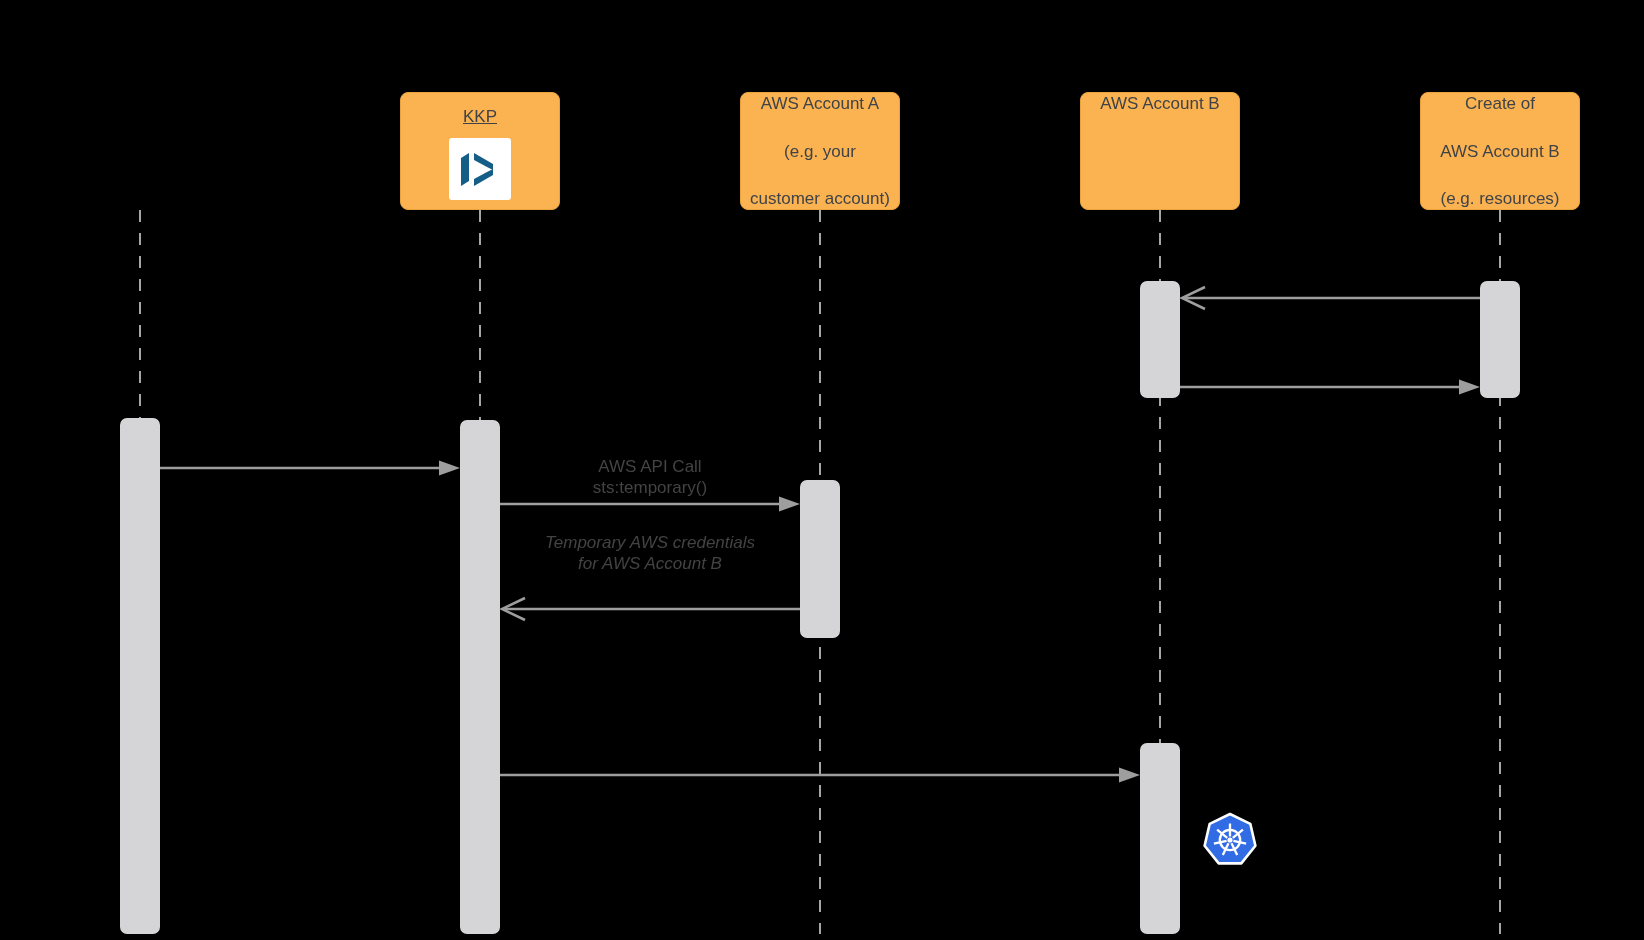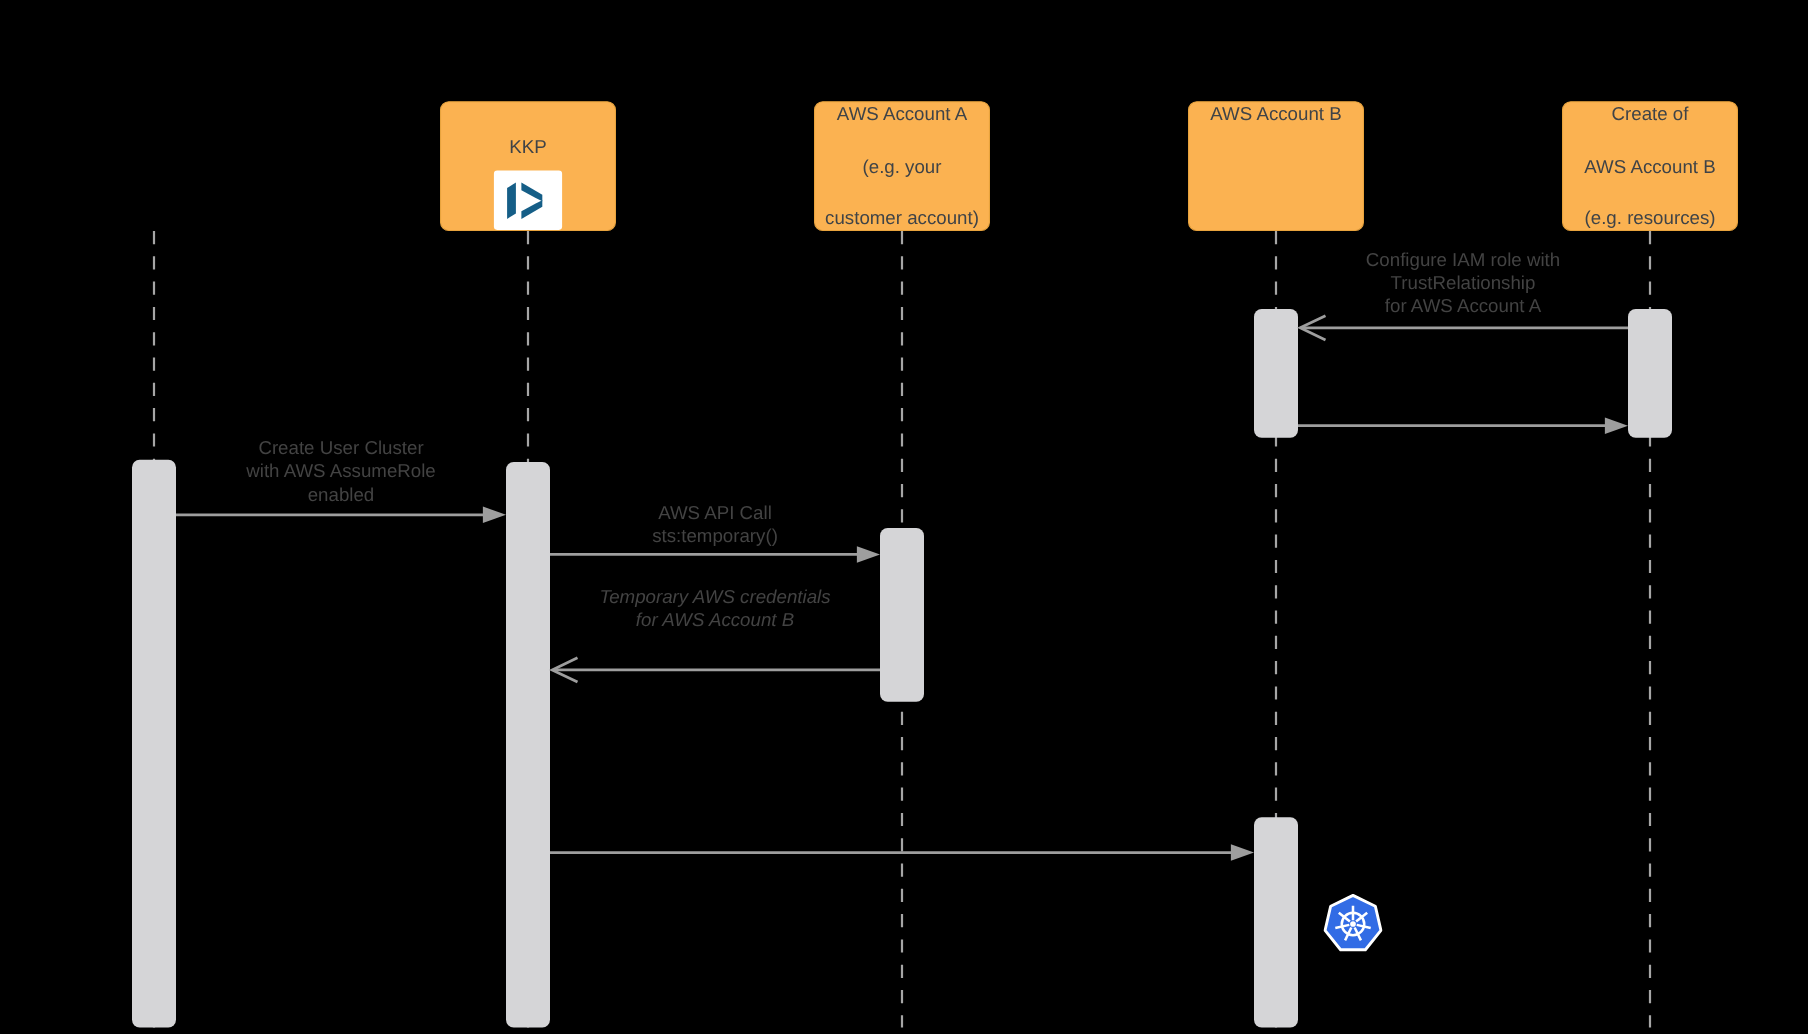--- a/index.html
+++ b/index.html
@@ -15,21 +15,21 @@
     position:absolute;
     top:92px;width:160px;height:118px;
     background:#FBB251;
     border:1px solid #E8A33D;
     border-radius:8px;
     box-sizing:border-box;
     display:flex;flex-direction:column;align-items:center;justify-content:space-between;
     color:#3F4347;font-size:17px;line-height:21px;text-align:center;
   }
   .actor .line{display:block;white-space:nowrap;}
-  .actor.kkp{justify-content:flex-start;padding-top:30px;}
+  .actor.kkp{justify-content:flex-start;padding-top:13px;text-decoration:underline;}
   .logo-tile{
     margin-top:11px;width:62px;height:62px;background:#fff;border-radius:3px;
     display:flex;align-items:center;justify-content:center;
   }
   .msg{
     position:absolute;
     transform:translateX(-50%);
     color:#434343;font-size:17px;line-height:21px;text-align:center;
     white-space:nowrap;
   }
@@ -118,31 +118,21 @@
   <div class="actor" style="left:1080px">
     <span class="line">AWS Account B</span>
   </div>
 
   <div class="actor" style="left:1420px">
     <span class="line">Create of</span>
     <span class="line">AWS Account B</span>
     <span class="line">(e.g. resources)</span>
   </div>
 
-  <div class="msg" style="left:1330px;top:226px">
-    <span class="line">Configure IAM role with</span>
-    <span class="line">TrustRelationship</span>
-    <span class="line">for AWS Account A</span>
-  </div>
 
-  <div class="msg" style="left:310px;top:397px">
-    <span class="line">Create User Cluster</span>
-    <span class="line">with AWS AssumeRole</span>
-    <span class="line">enabled</span>
-  </div>
 
   <div class="msg" style="left:650px;top:456px">
     <span class="line">AWS API Call</span>
     <span class="line">sts:temporary()</span>
   </div>
 
   <div class="msg italic" style="left:650px;top:532px">
     <span class="line">Temporary AWS credentials</span>
     <span class="line">for AWS Account B</span>
   </div>

